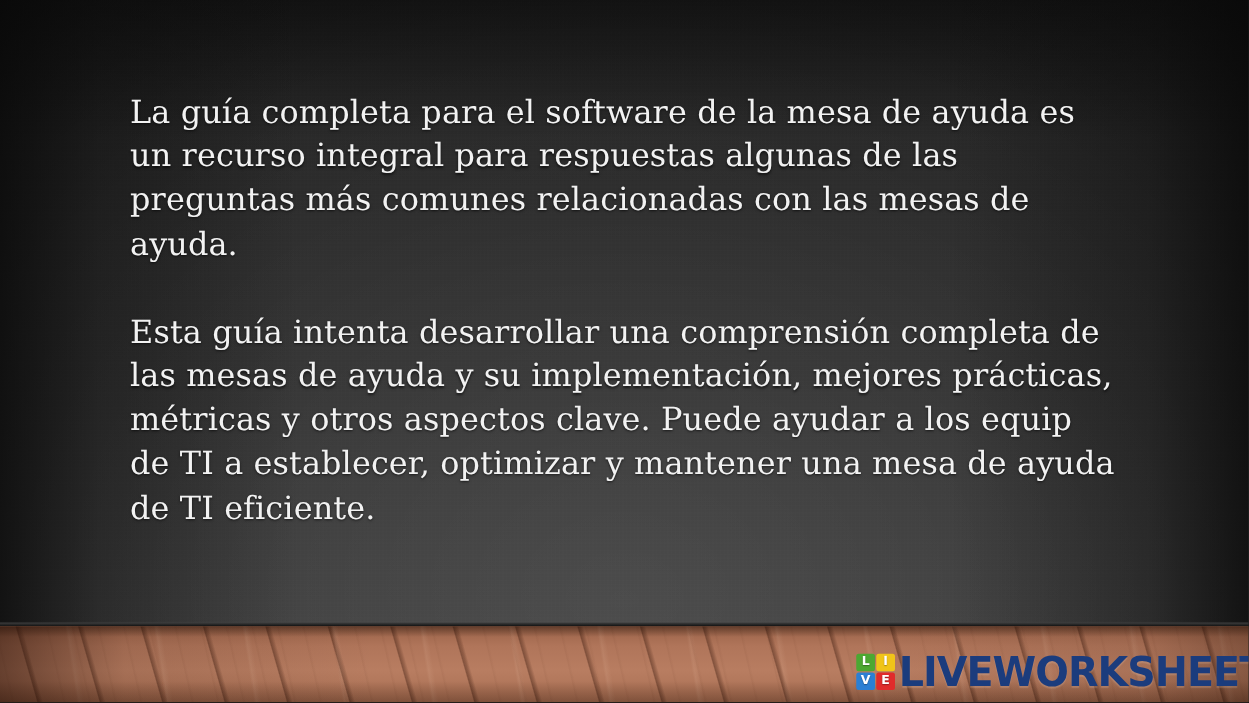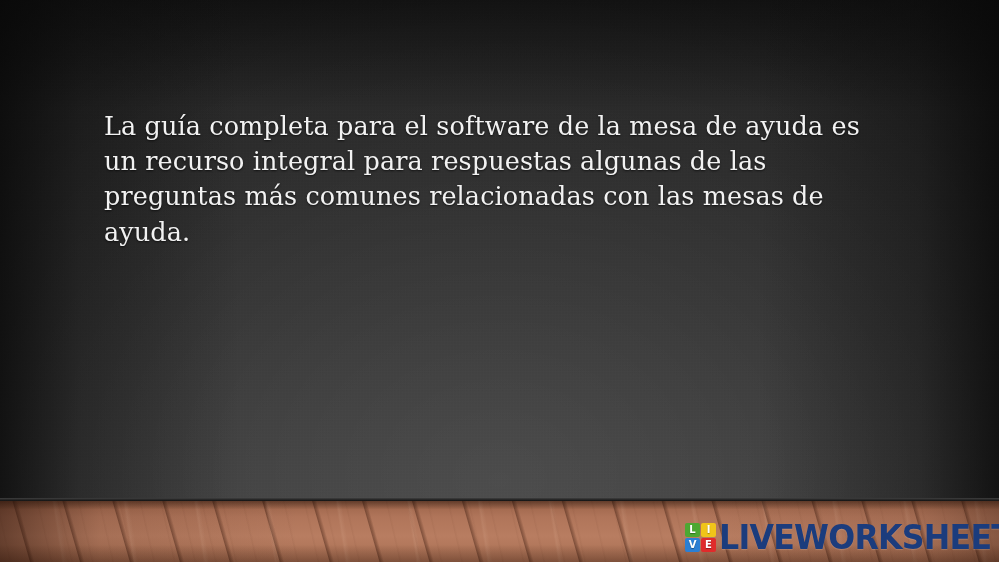--- a/index.html
+++ b/index.html
@@ -232,22 +232,23 @@
   <div class="wall-vignette"></div>
   <div class="baseboard"></div>
 
   <div class="floor">
     <div class="planks"></div>
     <div class="planks2"></div>
     <div class="floor-grain"></div>
     <div class="floor-shade"></div>
   </div>
 
-  <div class="textbox" style="color: rgb(242, 242, 242); margin-top: 36px;">
+  <div class="textbox" style="color: rgb(242, 242, 242);">
     <p class="para">La guía completa para el software de la mesa de ayuda es un recurso integral para respuestas algunas de las preguntas más comunes relacionadas con las mesas de ayuda.</p>
+    <p class="para">Esta guía intenta desarrollar una comprensión completa de las mesas de ayuda y su implementación, mejores prácticas, métricas y otros aspectos clave. Puede ayudar a los equip de TI a establecer, optimizar y mantener una mesa de ayuda de TI eficiente.</p>
   </div>
 
   <div class="logo">
     <div class="logo-blocks">
       <div class="blk" style="background: rgb(76, 168, 50);">L</div>
       <div class="blk" style="background: rgb(240, 196, 25);">I</div>
       <div class="blk" style="background: rgb(43, 127, 212);">V</div>
       <div class="blk" style="background: rgb(224, 43, 43);">E</div>
     </div>
     <div class="logo-word" style="color: rgb(27, 60, 125);">LIVEWORKSHEETS</div>

